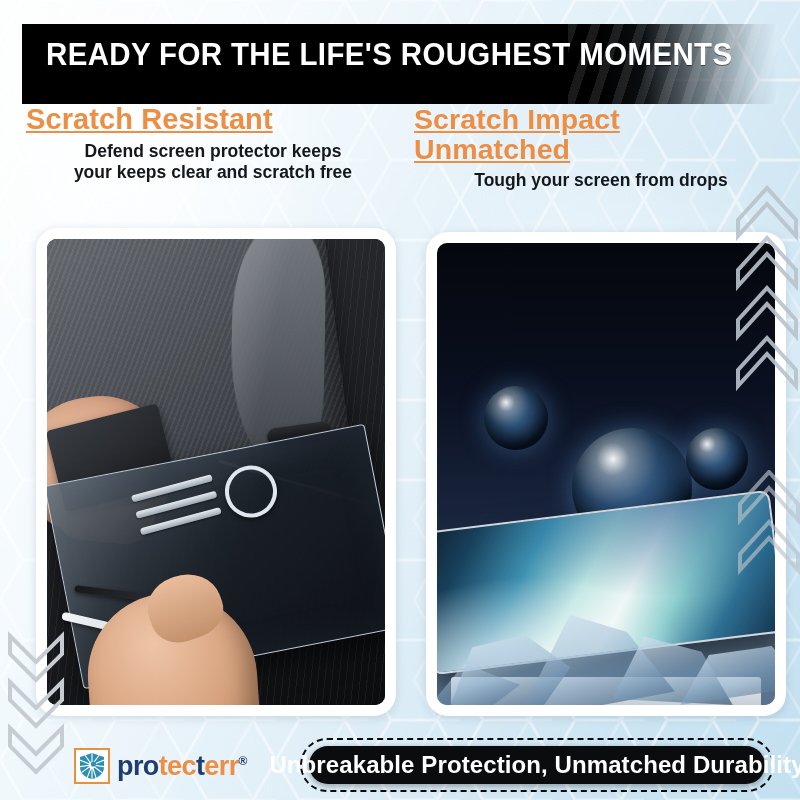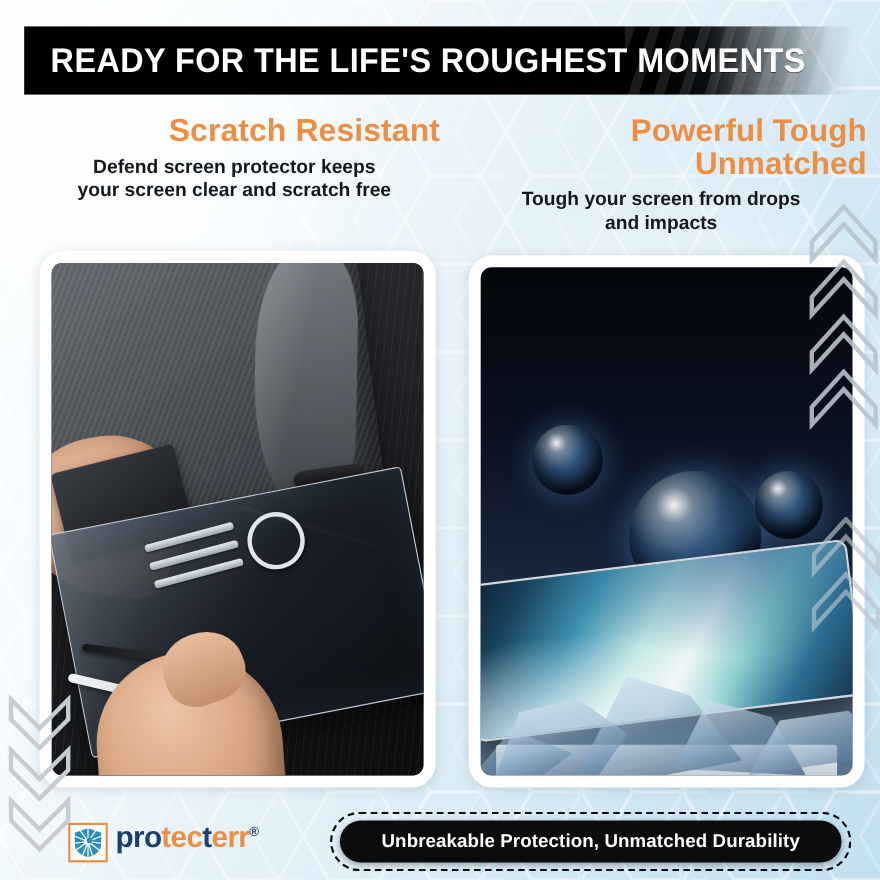--- a/index.html
+++ b/index.html
@@ -24,21 +24,21 @@
     pointer-events:none;
   }
   .soft-glow2{
     position:absolute;left:-120px;top:-60px;width:480px;height:420px;border-radius:50%;
     background:radial-gradient(circle at 50% 50%,rgba(255,255,255,.9),rgba(255,255,255,0) 68%);
     pointer-events:none;
   }
 
   
   .banner{
-    position:absolute;left:22px;top:24px;width:756px;height:62px;
+    position:absolute;left:22px;top:24px;width:756px;height:80px;
   }
   .banner-bg{
     position:absolute;inset:0;
     background:linear-gradient(90deg,#000 0%,#000 76%,#0a0d10 82%,rgba(20,28,34,.55) 90%,rgba(40,55,66,.12) 97%,rgba(255,255,255,0) 100%);
   }
   .banner-stripes{
     position:absolute;right:0;top:0;width:210px;height:100%;
     background:repeating-linear-gradient(108deg,rgba(255,255,255,.10) 0px,rgba(255,255,255,.10) 9px,rgba(255,255,255,0) 9px,rgba(255,255,255,0) 22px);
     mix-blend-mode:screen;
   }
@@ -47,22 +47,22 @@
     color:#fff;font-weight:700;font-size:31px;letter-spacing:.4px;
     transform:scaleX(.95);transform-origin:left center;
     white-space:nowrap;text-shadow:0 1px 0 rgba(0,0,0,.5);
   }
 
   
   .col{position:absolute;top:104px;width:374px;}
   .col-left{left:26px;}
   .col-right{left:414px;}
   .head{
-    text-align:right;color:#ec8e43;font-weight:700;font-size:29px;line-height:1.06;
-    margin:0 0 6px 0;letter-spacing:.1px;
+    text-align:left;color:#ec8e43;font-weight:700;font-size:29px;line-height:1.06;
+    margin:0 0 6px 0;letter-spacing:.1px;text-decoration:underline;
   }
   .col-right .head{font-size:28.5px;}
   .sub{
     text-align:center;color:#14181c;font-weight:700;font-size:17.5px;line-height:1.22;
     margin:0;padding:0 6px;
   }
 
   
   .card{
     position:absolute;background:#fff;border-radius:22px;
@@ -226,21 +226,21 @@
   }
 
   
   .chev-left{position:absolute;left:4px;top:628px;width:64px;height:150px;}
   .chev-right{position:absolute;right:0px;top:176px;width:66px;height:300px;}
   .chev-right2{position:absolute;right:-2px;top:470px;width:66px;height:150px;}
   .chev-left svg,.chev-right svg,.chev-right2 svg{width:100%;height:100%;display:block;}
 
   
   .logo{
-    position:absolute;left:62px;top:748px;display:flex;gap:7px;
+    position:absolute;left:74px;top:748px;display:flex;align-items:center;gap:7px;
   }
   .logo-mark{
     width:36px;height:36px;border:2px solid #e8903c;box-sizing:border-box;
     display:flex;align-items:center;justify-content:center;background:#fff;
   }
   .logo-mark svg{display:block;}
   .logo-word{
     font-size:27px;font-weight:700;letter-spacing:-.6px;line-height:1;
     position:relative;white-space:nowrap;
   }
@@ -251,21 +251,21 @@
   .tagline-wrap{
     position:absolute;left:300px;top:738px;width:474px;height:54px;
   }
   .tagline-dash{
     position:absolute;inset:0;border:2px dashed #0b0c0e;border-radius:30px;
   }
   .tagline-pill{
     position:absolute;left:9px;top:8px;right:9px;bottom:8px;
     background:#0b0c0e;border-radius:22px;
     display:flex;align-items:center;justify-content:center;
-    color:#fff;font-weight:700;font-size:17px;letter-spacing:.1px;white-space:nowrap;
+    color:#fff;font-weight:700;font-size:24px;letter-spacing:.1px;white-space:nowrap;
     box-shadow:0 2px 6px rgba(0,0,0,.35);
   }
 </style>
 </head>
 <body>
 
 <div class="poster">
 
   <div class="hex-layer">
     <svg viewBox="0 0 800 800" preserveAspectRatio="none">
@@ -284,32 +284,31 @@
   <div class="banner">
     <div class="banner-bg"></div>
     <div class="banner-stripes"></div>
     <div class="banner-title">READY FOR THE LIFE'S ROUGHEST MOMENTS</div>
   </div>
 
   <div class="col col-left">
     <div class="head">Scratch Resistant</div>
     <div class="sub">
       <div>Defend screen protector keeps</div>
-      <div>your screen clear and scratch free</div>
+      <div>your keeps clear and scratch free</div>
     </div>
   </div>
 
   <div class="col col-right">
     <div class="head">
-      <div>Powerful Tough</div>
+      <div>Scratch Impact</div>
       <div>Unmatched</div>
     </div>
     <div class="sub">
       <div>Tough your screen from drops</div>
-      <div>and impacts</div>
     </div>
   </div>
 
   <div class="card card-left">
     <div class="photo ph-left">
       <div class="wood"></div>
       <div class="sleeve">
         <div class="sleeve-tex"></div>
         <div class="sleeve-fold"></div>
       </div>

